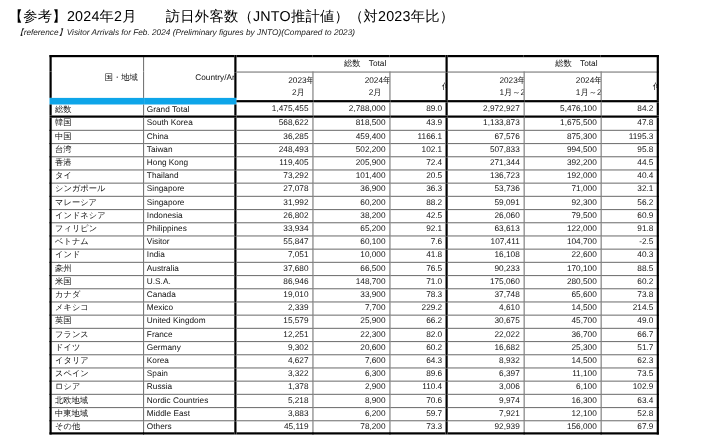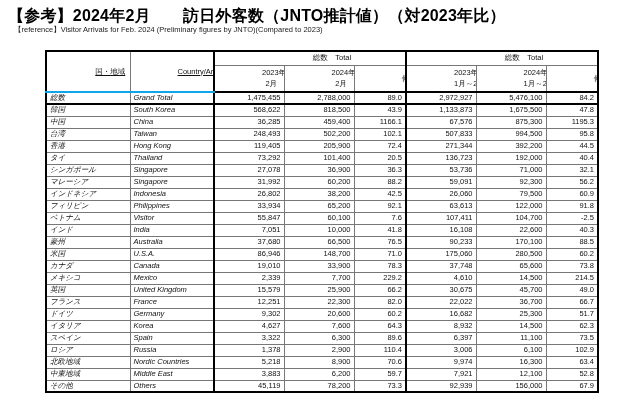--- a/index.html
+++ b/index.html
@@ -8,26 +8,26 @@
     width: 640px; height: 402px;
     font-family: "Liberation Sans", sans-serif;
     color: #111;
     position: relative;
     overflow: hidden;
   }
   .page { position: absolute; inset: 0; background: #fff; }
 
   .title {
     position: absolute; left: 8px; top: 6px;
-    font-size: 16px; font-weight: bold; color: #000;
+    font-size: 13px; font-weight: normal; color: #000;
     letter-spacing: 0.2px; white-space: nowrap;
   }
   .subtitle {
     position: absolute; left: 14px; top: 25px;
-    font-size: 7.5px; color: #222; white-space: nowrap;
+    font-size: 7.5px; color: #222; white-space: nowrap; font-style: italic;
   }
 
   table.stats {
     position: absolute; left: 45px; top: 50px;
     width: 552px;
     border-collapse: collapse;
     table-layout: fixed;
     border: 2px solid #000;
     font-size: 7.5px;
     background: #fff;
@@ -43,24 +43,24 @@
     height: 12px;
     line-height: 10px;
     font-weight: normal;
     overflow: hidden; white-space: nowrap;
     color: #111;
   }
   .stats thead th { text-align: center; vertical-align: middle; padding-left: 47px; }
   .stats thead .group th { height: 14px; }
   .stats thead .sub th { height: 27px; line-height: 11px; }
   .stats thead tr.sub th { border-bottom: 2px solid #000; }
-  .stats th.side { border-bottom: 2px solid #0ea5e9; text-decoration: underline; }
+  .stats th.side { border-bottom: 6px solid #0ea5e9; }
 
   .bL { border-left: 2px solid #000 !important; }
-  .tl { text-align: left; font-style: italic; }
+  .tl { text-align: left; }
   .tr { text-align: right; }
   tr.total-row td { border-bottom: 2px solid #000; }
 </style>
 </head>
 <body>
 
 <div class="page">
 
   <div class="title">【参考】2024年2月　　訪日外客数（JNTO推計値）（対2023年比）</div>
   <div class="subtitle">【reference】Visitor Arrivals for Feb. 2024 (Preliminary figures by JNTO)(Compared to 2023)</div>

